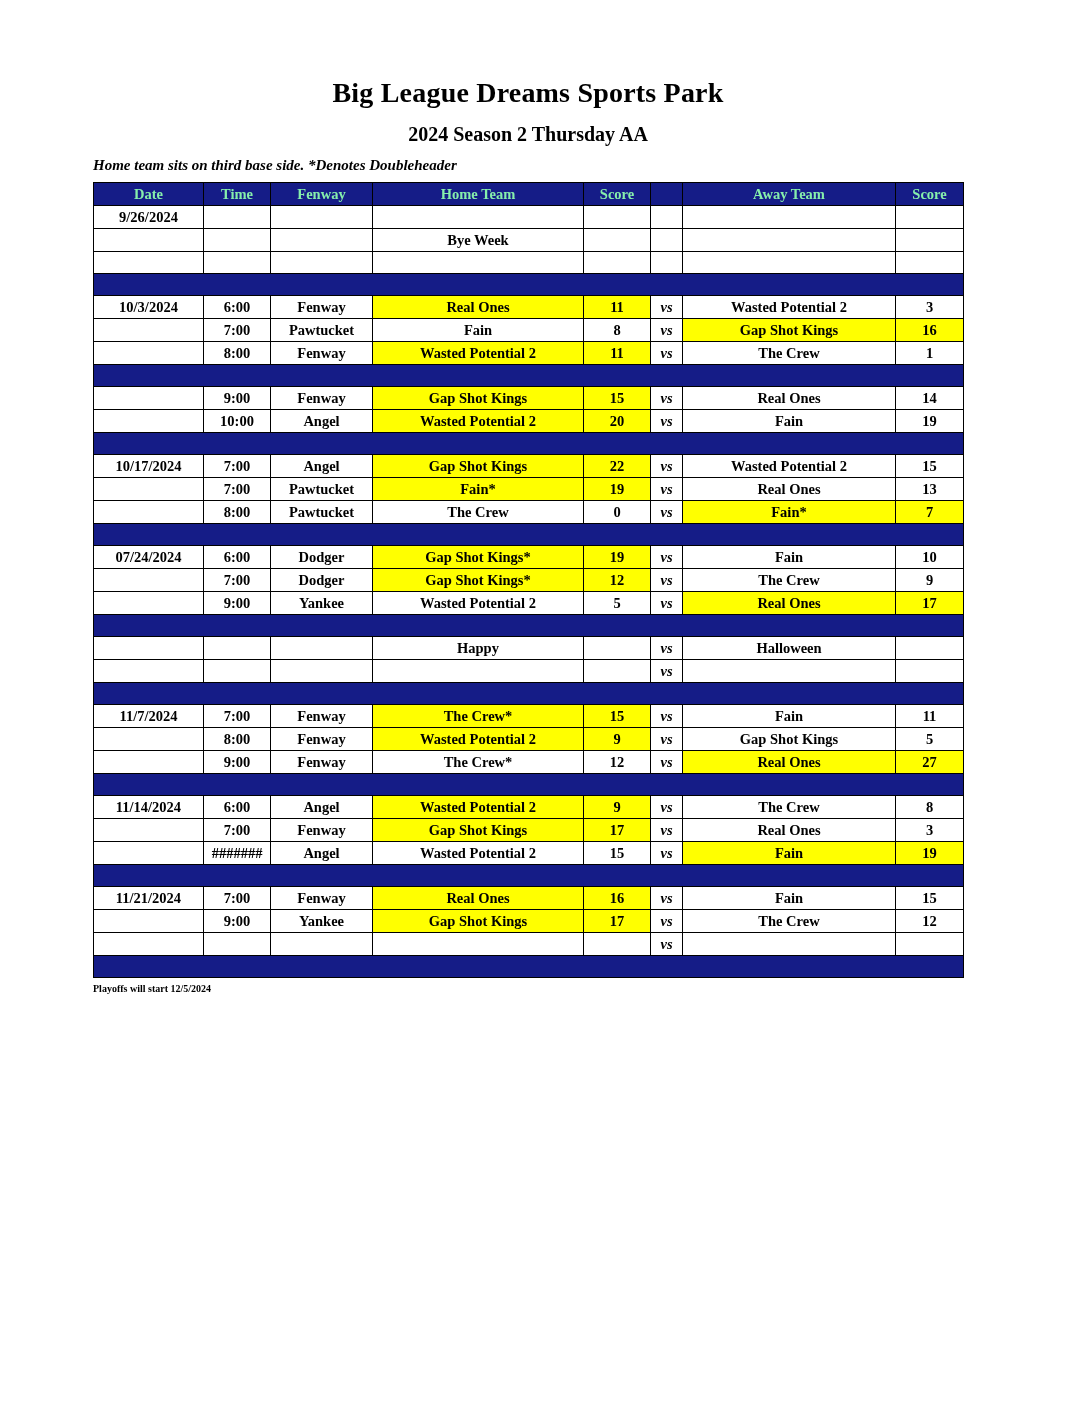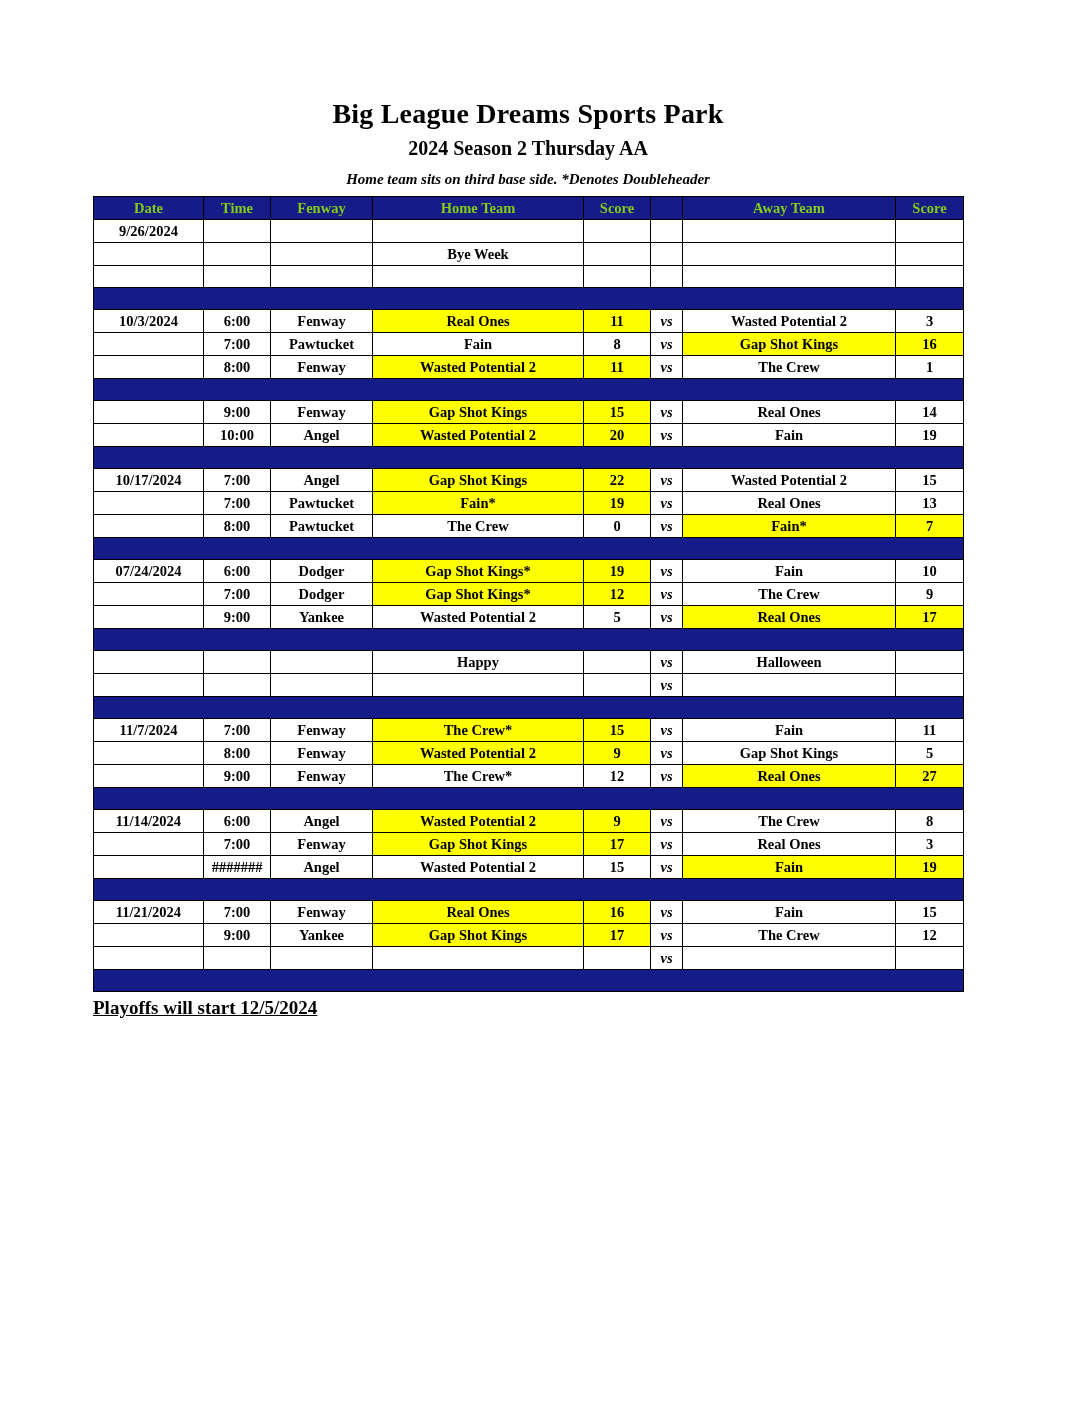--- a/index.html
+++ b/index.html
@@ -10,37 +10,37 @@
   body {
     width: 1088px;
     height: 1408px;
     font-family: "Liberation Serif", serif;
     color: #000000;
     position: relative;
   }
   .sheet {
     width: 870px;
     margin-left: 93px;
-    padding-top: 98px;
+    padding-top: 77px;
   }
   .title {
     text-align: center;
     font-size: 28px;
     font-weight: bold;
     margin: 0;
     letter-spacing: 0.2px;
   }
   .subtitle {
     text-align: center;
     font-size: 20px;
     font-weight: bold;
-    margin-top: 7px;
+    margin-top: 14px;
   }
   .note {
-    text-align: center;
+    text-align: left;
     font-size: 15px;
     font-weight: bold;
     font-style: italic;
     margin-top: 11px;
   }
   table.schedule {
     border-collapse: collapse;
     table-layout: fixed;
     width: 870px;
     margin-top: 8px;
@@ -53,41 +53,40 @@
     text-align: center;
     padding: 0 2px;
     height: 22px;
     line-height: 22px;
     overflow: hidden;
     white-space: nowrap;
     box-sizing: border-box;
   }
   table.schedule thead th {
     background: var(--navy, #151C87);
-    color: #84cc16;
+    color: #86efac;
     font-size: 14.5px;
   }
   td.sep-cell {
     background: var(--navy, #151C87);
     height: 17px;
     line-height: 17px;
   }
   td.hl {
     background: var(--yellow, #FFFF00);
   }
   td.vs-cell {
     font-style: italic;
     font-size: 13px;
   }
   .footer-note {
-    font-size: 19px;
+    font-size: 10px;
     font-weight: bold;
     margin-top: 5px;
     text-align: left;
-    text-decoration: underline;
   }
 </style>
 </head>
 <body>
 
 <div class="sheet">
   <h1 class="title">Big League Dreams Sports Park</h1>
   <div class="subtitle">2024 Season 2 Thursday AA</div>
   <div class="note">Home team sits on third base side.  *Denotes Doubleheader</div>
 

